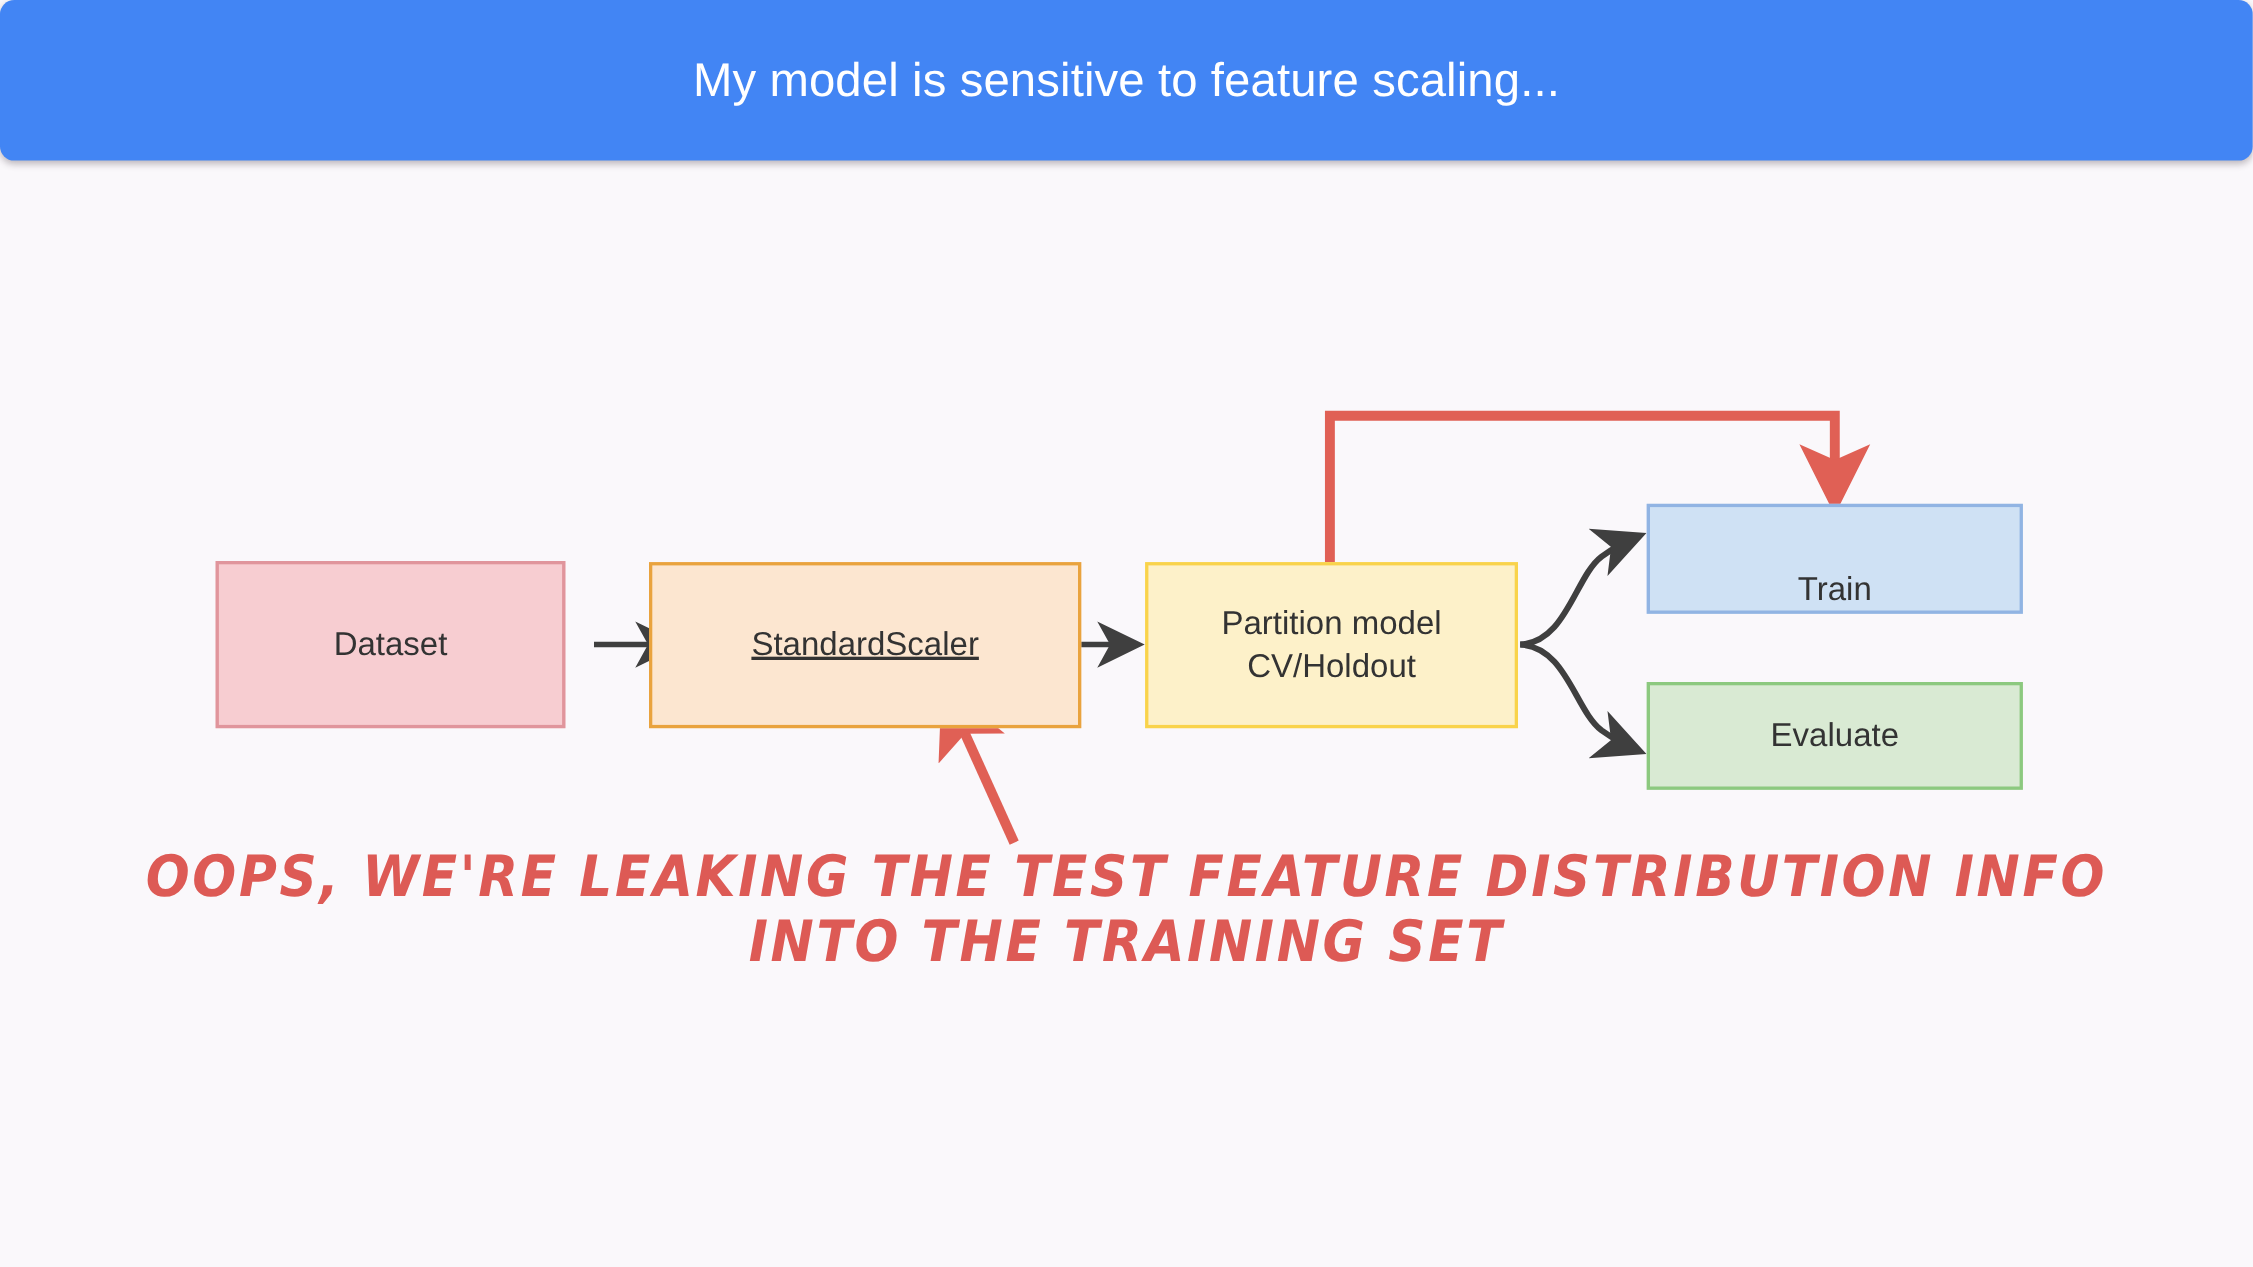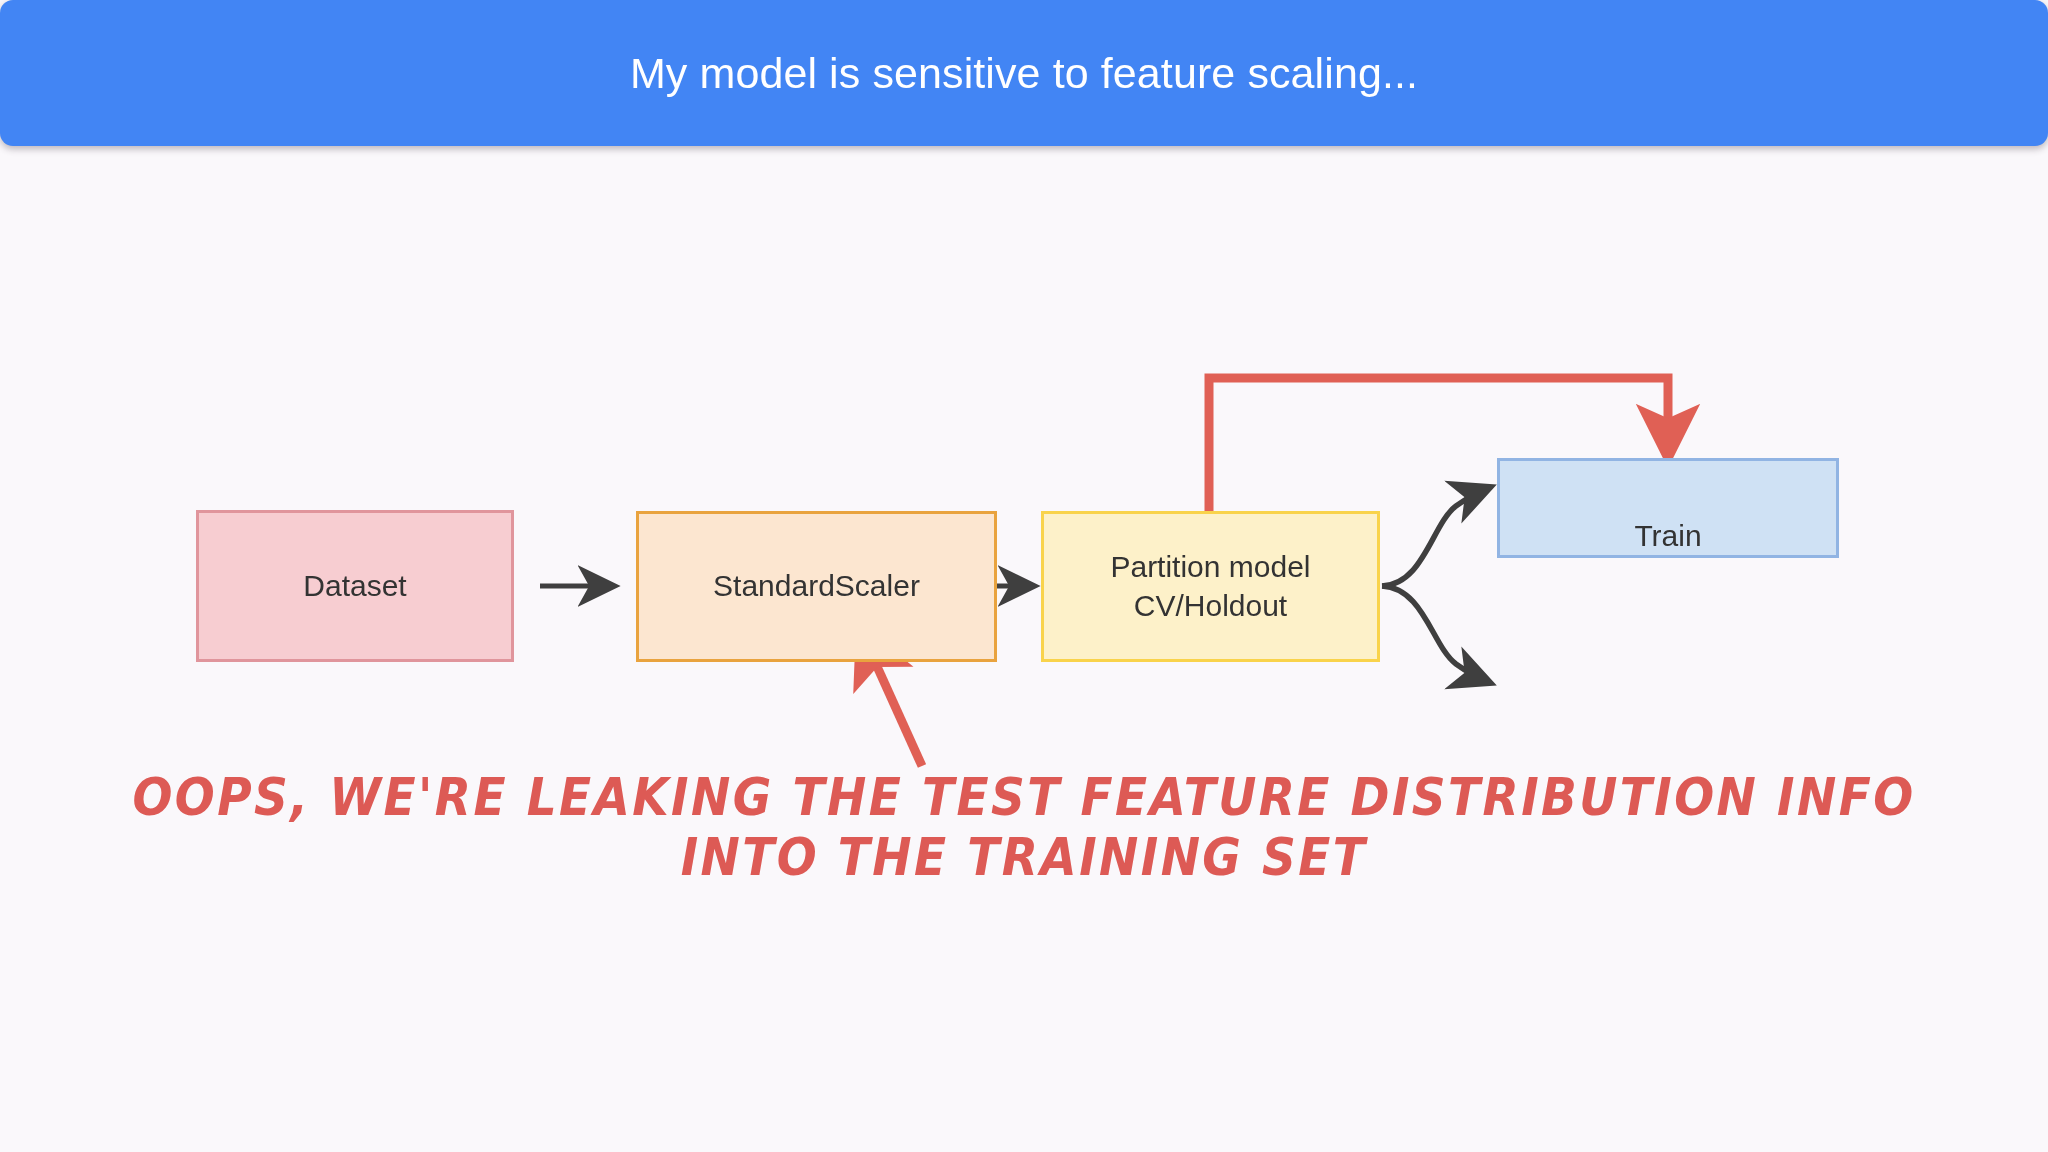--- a/index.html
+++ b/index.html
@@ -72,24 +72,25 @@
     z-index: 4;
   }
 
   #node-dataset {
     left: 196px;  top: 364px;
     width: 318px; height: 152px;
     background: #f7cdd1;
     border-color: #e0959c;
   }
   #node-standardscaler {
-    left: 636px;  top: 365px;
-    width: 361px; height: 151px;
+    left: 590px;  top: 365px;
+    width: 393px; height: 151px;
     background: #fce6d0;
     border-color: #e9a33e;
+    text-decoration: underline;
   }
   #node-partition {
     left: 1041px; top: 365px;
     width: 339px; height: 151px;
     background: #fdf1c9;
     border-color: #f9d34b;
   }
   #node-train {
     left: 1497px; top: 312px;
     width: 342px; height: 100px;
@@ -171,19 +172,22 @@
 
   <div class="node" id="node-partition">
     <span class="node-label">Partition model
 CV/Holdout</span>
   </div>
 
   <div class="node" id="node-train">
     <span class="node-label">Train</span>
   </div>
 
+  <div class="node" id="node-evaluate">
+    <span class="node-label">Evaluate</span>
+  </div>
 
   <div id="annotation-note">
     <span id="annotation-line-1">OOPS, WE'RE LEAKING THE TEST FEATURE DISTRIBUTION INFO</span>
     <span id="annotation-line-2">INTO THE TRAINING SET</span>
   </div>
 
 </div>
 
 </body></html>

